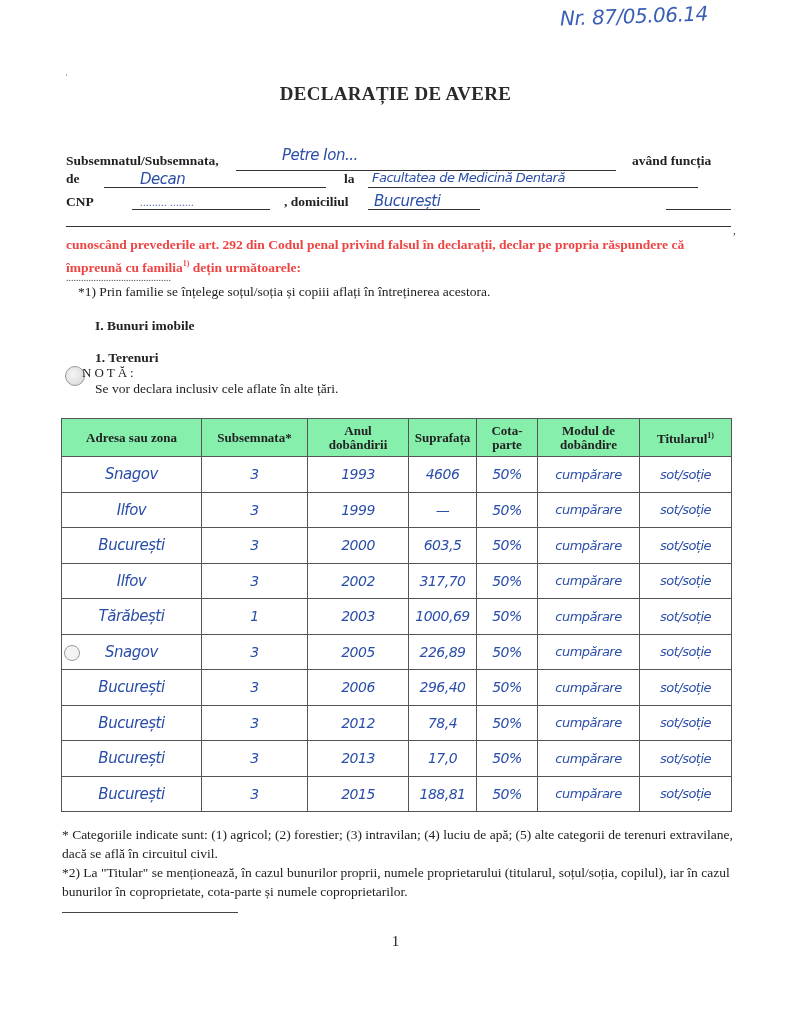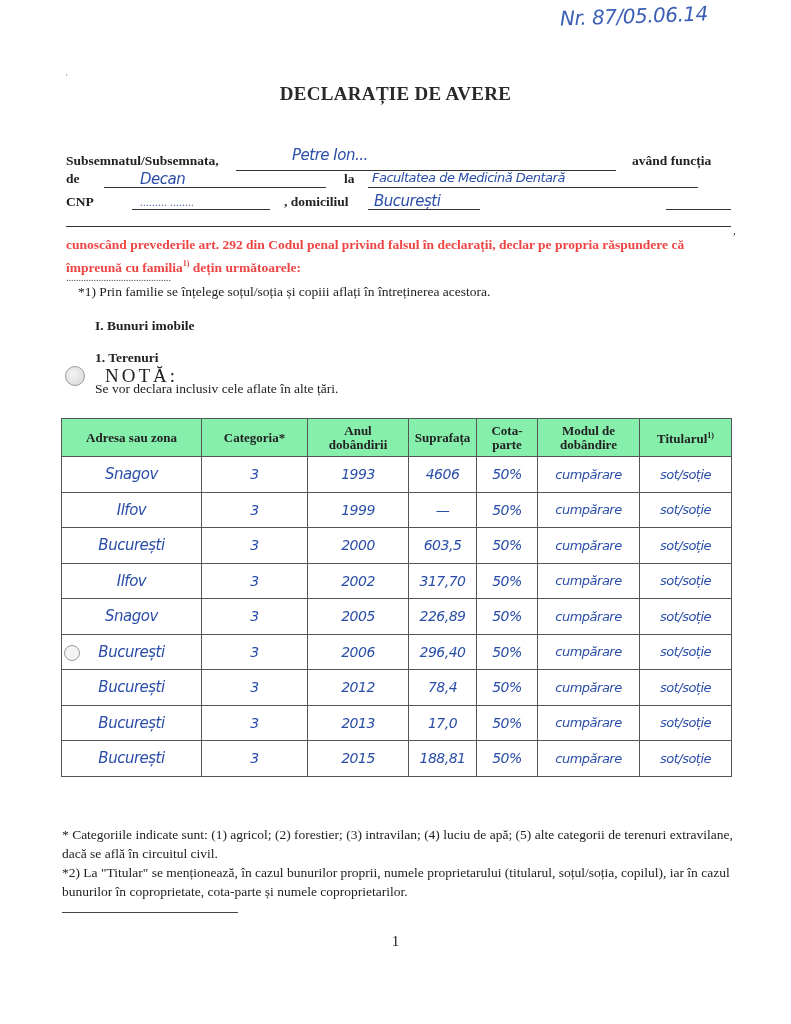--- a/index.html
+++ b/index.html
@@ -11,42 +11,42 @@
   .stray { left: 66px; top: 73px; font-size: 8px; color: #777; }
   .title { left: 0; width: 791px; top: 83px; text-align: center; font-weight: bold; font-size: 19px; letter-spacing: 0.3px; color: #2a2a2a; }
   .lbl { font-weight: bold; font-size: 13.5px; color: #222; }
   .line { position: absolute; border-bottom: 1.3px solid #333; height: 0; }
   .hfield { font-size: 15px; }
   .para { left: 66px; width: 665px; top: 235px; font-weight: bold; font-size: 13.5px; line-height: 19px; color: #ef4444; }
   .para sup, .thead sup { font-size: 8px; }
   .dots { left: 66px; top: 272px; font-size: 10px; color: #444; letter-spacing: 0px; }
   .fn1 { left: 78px; top: 284px; font-size: 13.5px; color: #222; }
   .sec { font-weight: bold; font-size: 13.5px; color: #222; }
-  .nota { left: 105px; top: 365px; font-size: 19px; letter-spacing: 3px; color: #222; }
+  .nota { left: 82px; top: 365px; font-size: 13px; letter-spacing: 3px; color: #222; }
   .note-txt { left: 95px; top: 381px; font-size: 13.5px; color: #222; }
   .radio { width: 20px; height: 20px; border-radius: 50%; border: 1.5px solid #9a9a9a; background: radial-gradient(circle at 40% 40%, #f4f4f4, #d6d6d6); box-sizing: border-box; }
   table.grid { position: absolute; left: 61px; top: 418px; width: 670px; border-collapse: collapse; table-layout: fixed; }
   table.grid th, table.grid td { border: 1.2px solid #555; padding: 0; text-align: center; vertical-align: middle; }
   table.grid th { background: #86efac; font-weight: bold; font-size: 13px; height: 37px; line-height: 14px; color: #222; }
   table.grid td { height: 34.5px; font-size: 14px; }
   .fnote { left: 62px; width: 680px; font-size: 13.5px; line-height: 19px; color: #222; }
   .hr-short { left: 62px; top: 912px; width: 176px; border-bottom: 1.5px solid #444; height: 0; }
   .pageno { left: 0; width: 791px; top: 933px; text-align: center; font-size: 15px; color: #222; }
 </style>
 </head>
 <body>
 
 <div class="abs hand reg-no">Nr. 87/05.06.14</div>
 <div class="abs stray">'</div>
 
 <div class="abs title">DECLARAȚIE DE AVERE</div>
 
 <div class="abs lbl" style="left:66px; top:153px;">Subsemnatul/Subsemnata,</div>
 <div class="line" style="left:236px; top:170px; width:380px;"></div>
-<div class="abs hand hfield" style="left:292px; top:146px;">Petre Ion...</div>
+<div class="abs hand hfield" style="left:282px; top:146px;">Petre Ion...</div>
 <div class="abs lbl" style="left:632px; top:153px;">având funcția</div>
 
 <div class="abs lbl" style="left:66px; top:171px;">de</div>
 <div class="line" style="left:104px; top:187px; width:222px;"></div>
 <div class="abs hand hfield" style="left:140px; top:170px;">Decan</div>
 <div class="abs lbl" style="left:344px; top:171px;">la</div>
 <div class="line" style="left:368px; top:187px; width:330px;"></div>
 <div class="abs hand hfield" style="left:372px; top:170px; font-size:13px;">Facultatea de Medicină Dentară</div>
 
 <div class="abs lbl" style="left:66px; top:194px;">CNP</div>
@@ -79,21 +79,21 @@
       <col style="width:106px">
       <col style="width:101px">
       <col style="width:68px">
       <col style="width:61px">
       <col style="width:102px">
       <col style="width:92px">
   </colgroup>
   <thead>
     <tr class="thead">
       <th><span>Adresa sau zona</span></th>
-      <th><span>Categoria*</span></th>
+      <th><span>Subsemnata*</span></th>
       <th><span>Anul</span><br><span>dobândirii</span></th>
       <th><span>Suprafața</span></th>
       <th><span>Cota-</span><br><span>parte</span></th>
       <th><span>Modul de</span><br><span>dobândire</span></th>
       <th><span>Titularul</span><sup>1)</sup></th>
     </tr>
   </thead>
   <tbody id="tbody">
       <tr>
         <td class="hand" style="font-size: 15px;">Snagov</td>
@@ -120,20 +120,29 @@
         <td class="hand">603,5</td>
         <td class="hand">50%</td>
         <td class="hand" style="font-size: 13px;">cumpărare</td>
         <td class="hand" style="font-size: 13px;">sot/soție</td>
       </tr>
       <tr>
         <td class="hand" style="font-size: 15px;">Ilfov</td>
         <td class="hand">3</td>
         <td class="hand">2002</td>
         <td class="hand">317,70</td>
+        <td class="hand">50%</td>
+        <td class="hand" style="font-size: 13px;">cumpărare</td>
+        <td class="hand" style="font-size: 13px;">sot/soție</td>
+      </tr>
+      <tr>
+        <td class="hand" style="font-size: 15px;">Tărăbești</td>
+        <td class="hand">1</td>
+        <td class="hand">2003</td>
+        <td class="hand">1000,69</td>
         <td class="hand">50%</td>
         <td class="hand" style="font-size: 13px;">cumpărare</td>
         <td class="hand" style="font-size: 13px;">sot/soție</td>
       </tr>
       <tr>
         <td class="hand" style="font-size: 15px;">Snagov</td>
         <td class="hand">3</td>
         <td class="hand">2005</td>
         <td class="hand">226,89</td>
         <td class="hand">50%</td>

